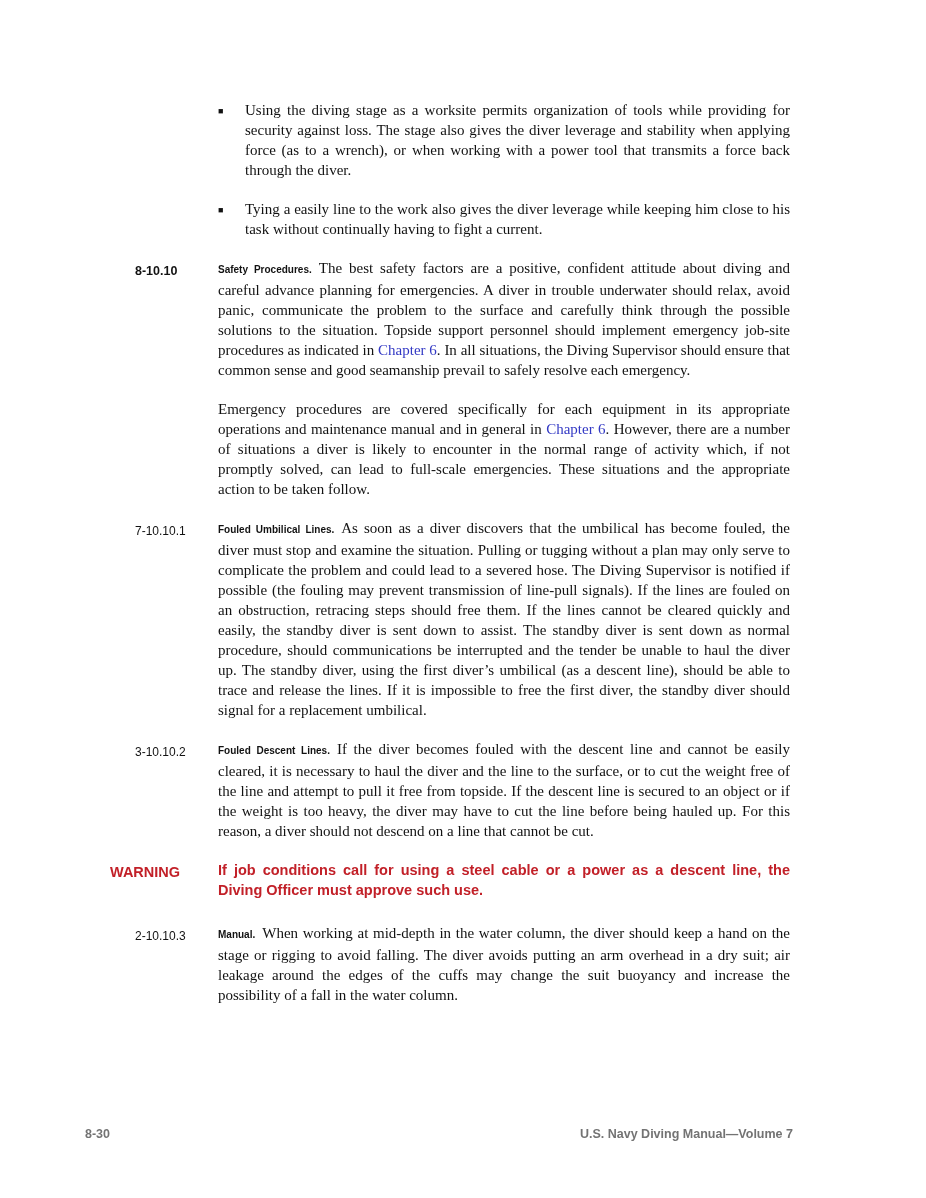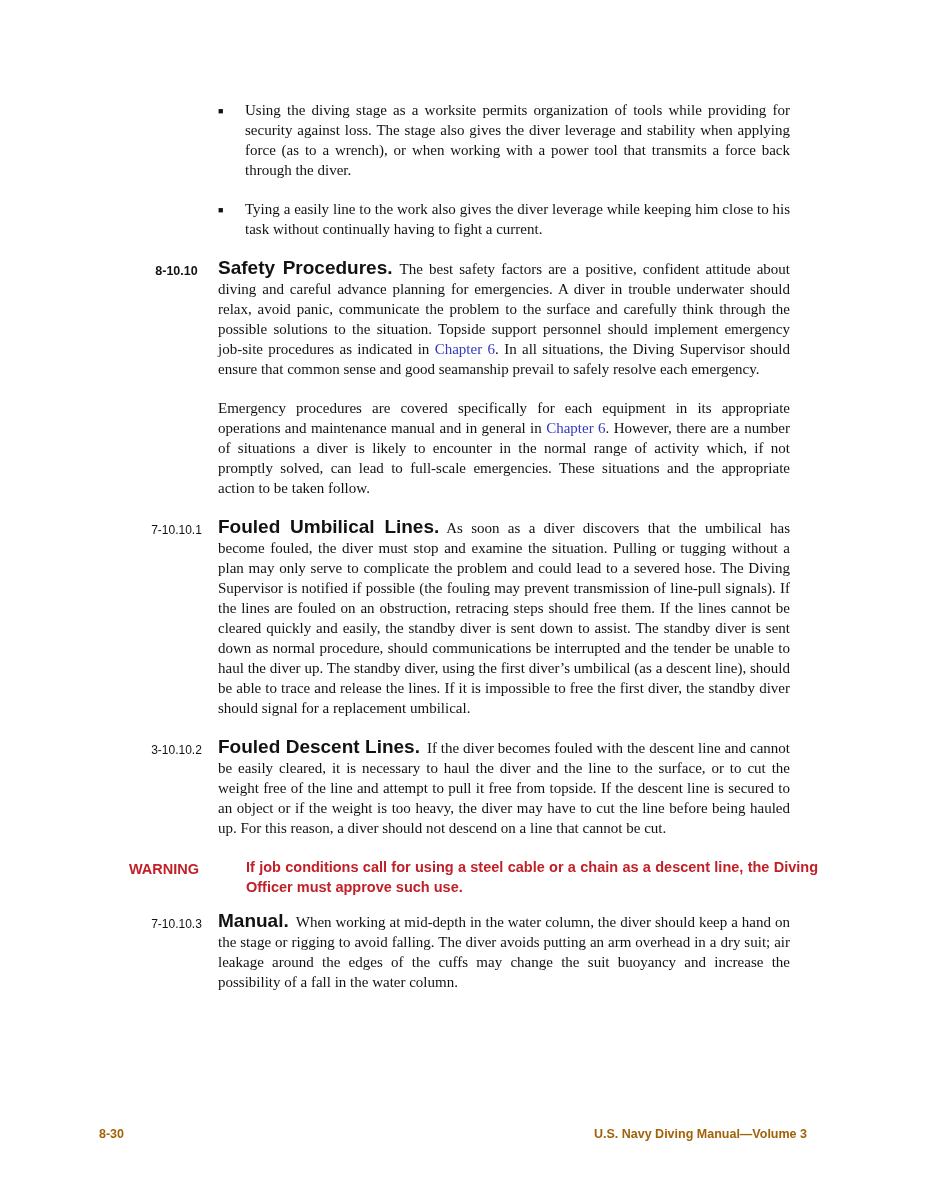--- a/index.html
+++ b/index.html
@@ -22,72 +22,71 @@
     grid-template-columns: 136px 572px;
     margin-bottom: 19px;
   }
   .label-col {
     font-family: "Liberation Sans", sans-serif;
     font-size: 12px;
     padding-left: 53px;
     padding-top: 3px;
     box-sizing: border-box;
     color: #121212;
-    text-align: center;
   }
   .label-col.lvl1 { font-weight: bold; font-size: 12.5px; }
   .body-col { text-align: justify; }
   .bullet-line { display: flex; }
   .bullet-marker {
     flex: none;
     width: 27px;
     font-size: 9px;
     line-height: 20px;
     padding-top: 1px;
   }
   .bullet-text { flex: 1; text-align: justify; }
   .run-head {
     font-family: "Liberation Sans", sans-serif;
     font-weight: bold;
-    font-size: 19px;
+    font-size: 10px;
     margin-right: 7px;
   }
   a.chapter-link {
     color: var(--link-color, #3333cc);
     text-decoration: none;
     cursor: pointer;
   }
-  .warning-row { margin-bottom: 14px; gap: 28px; }
+  .warning-row { margin-bottom: 23px; }
   .warning-label {
     padding-left: 28px;
     padding-top: 2px;
     font-family: "Liberation Sans", sans-serif;
     font-weight: bold;
     font-size: 14.5px;
     color: var(--warning-color, #c22028);
   }
   .warning-text {
     font-family: "Liberation Sans", sans-serif;
     font-weight: bold;
     font-size: 14.5px;
     line-height: 20px;
     color: var(--warning-color, #c22028);
     text-align: justify;
   }
   .footer {
     position: absolute;
-    left: 99px;
+    left: 85px;
     top: 1124px;
     width: 708px;
     display: flex;
     justify-content: space-between;
     font-family: "Liberation Sans", sans-serif;
     font-weight: bold;
     font-size: 12.5px;
-    color: #a16207;
+    color: #737373;
     text-align: right;
   }
 </style>
 </head>
 <body>
 
 <div class="page">
 
   <div class="row">
     <div class="label-col"></div>
@@ -132,28 +131,28 @@
 
   <div class="row">
     <div class="label-col">3-10.10.2</div>
     <div class="body-col">
       <span class="run-head">Fouled Descent Lines.</span><span>If the diver becomes fouled with the descent line and cannot be easily cleared, it is necessary to haul the diver and the line to the surface, or to cut the weight free of the line and attempt to pull it free from topside. If the descent line is secured to an object or if the weight is too heavy, the diver may have to cut the line before being hauled up. For this reason, a diver should not descend on a line that cannot be cut.</span>
     </div>
   </div>
 
   <div class="row warning-row">
     <div class="label-col warning-label">WARNING</div>
-    <div class="body-col warning-text">If job conditions call for using a steel cable or a chain as a descent line, the Diving Officer must approve such use.</div>
+    <div class="body-col warning-text">If job conditions call for using a steel cable or a power as a descent line, the Diving Officer must approve such use.</div>
   </div>
 
   <div class="row">
-    <div class="label-col">7-10.10.3</div>
+    <div class="label-col">2-10.10.3</div>
     <div class="body-col">
       <span class="run-head">Manual.</span><span>When working at mid-depth in the water column, the diver should keep a hand on the stage or rigging to avoid falling. The diver avoids putting an arm overhead in a dry suit; air leakage around the edges of the cuffs may change the suit buoyancy and increase the possibility of a fall in the water column.</span>
     </div>
   </div>
 
   <div class="footer">
     <span>8-30</span>
-    <span>U.S. Navy Diving Manual—Volume 3</span>
+    <span>U.S. Navy Diving Manual—Volume 7</span>
   </div>
 
 </div>
 
 </body></html>

